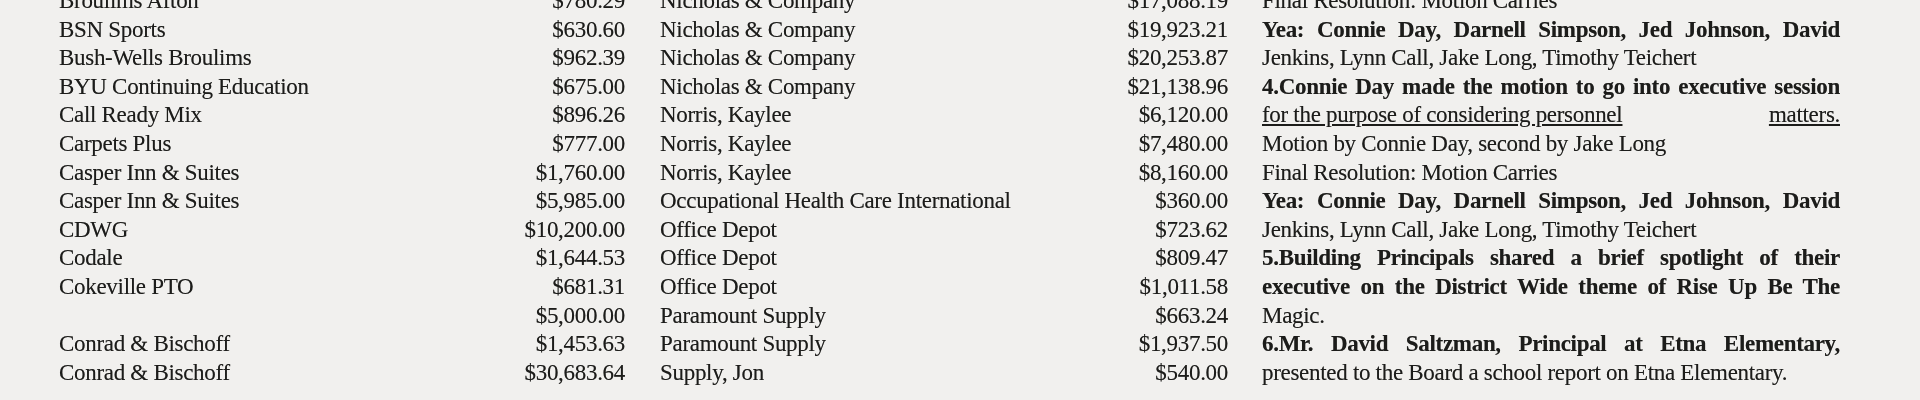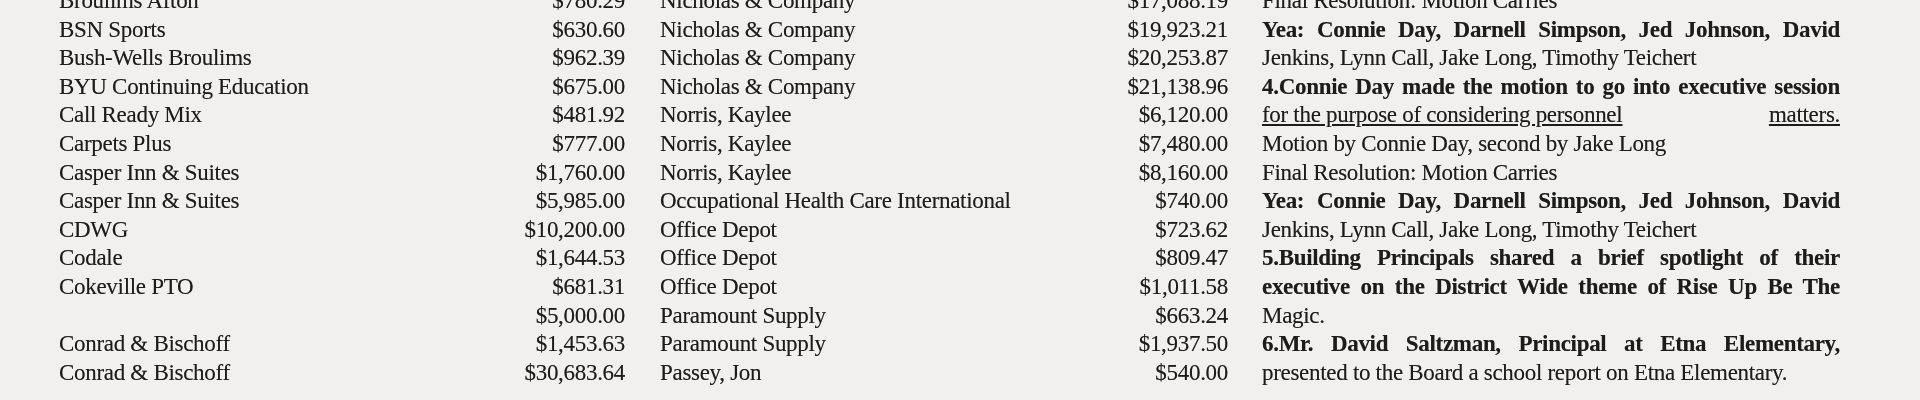--- a/index.html
+++ b/index.html
@@ -88,21 +88,21 @@
     <div class="row">
       <span class="cell c1">BYU Continuing Education</span>
       <span class="cell c2">$675.00</span>
       <span class="cell c3">Nicholas &amp; Company</span>
       <span class="cell c4">$21,138.96</span>
       <span class="cell c5 just">4.Connie Day made the motion to go into executive session</span>
     </div>
 
     <div class="row">
       <span class="cell c1">Call Ready Mix</span>
-      <span class="cell c2">$481.92</span>
+      <span class="cell c2">$896.26</span>
       <span class="cell c3">Norris, Kaylee</span>
       <span class="cell c4">$6,120.00</span>
       <span class="cell c5 split">
         <span>for the purpose of considering personnel</span>
         <span>matters.</span>
       </span>
     </div>
 
     <div class="row">
       <span class="cell c1">Carpets Plus</span>
@@ -117,21 +117,21 @@
       <span class="cell c2">$1,760.00</span>
       <span class="cell c3">Norris, Kaylee</span>
       <span class="cell c4">$8,160.00</span>
       <span class="cell c5">Final Resolution: Motion Carries</span>
     </div>
 
     <div class="row">
       <span class="cell c1">Casper Inn &amp; Suites</span>
       <span class="cell c2">$5,985.00</span>
       <span class="cell c3">Occupational Health Care International</span>
-      <span class="cell c4">$740.00</span>
+      <span class="cell c4">$360.00</span>
       <span class="cell c5 just">Yea: Connie Day, Darnell Simpson, Jed Johnson, David</span>
     </div>
 
     <div class="row">
       <span class="cell c1">CDWG</span>
       <span class="cell c2">$10,200.00</span>
       <span class="cell c3">Office Depot</span>
       <span class="cell c4">$723.62</span>
       <span class="cell c5">Jenkins, Lynn Call, Jake Long, Timothy Teichert</span>
     </div>
@@ -163,19 +163,19 @@
       <span class="cell c1">Conrad &amp; Bischoff</span>
       <span class="cell c2">$1,453.63</span>
       <span class="cell c3">Paramount Supply</span>
       <span class="cell c4">$1,937.50</span>
       <span class="cell c5 just">6.Mr. David Saltzman, Principal at Etna Elementary,</span>
     </div>
 
     <div class="row">
       <span class="cell c1">Conrad &amp; Bischoff</span>
       <span class="cell c2">$30,683.64</span>
-      <span class="cell c3">Passey, Jon</span>
+      <span class="cell c3">Supply, Jon</span>
       <span class="cell c4">$540.00</span>
       <span class="cell c5">presented to the Board a school report on Etna Elementary.</span>
     </div>
 
   </div>
 </div>
 
 </body></html>

